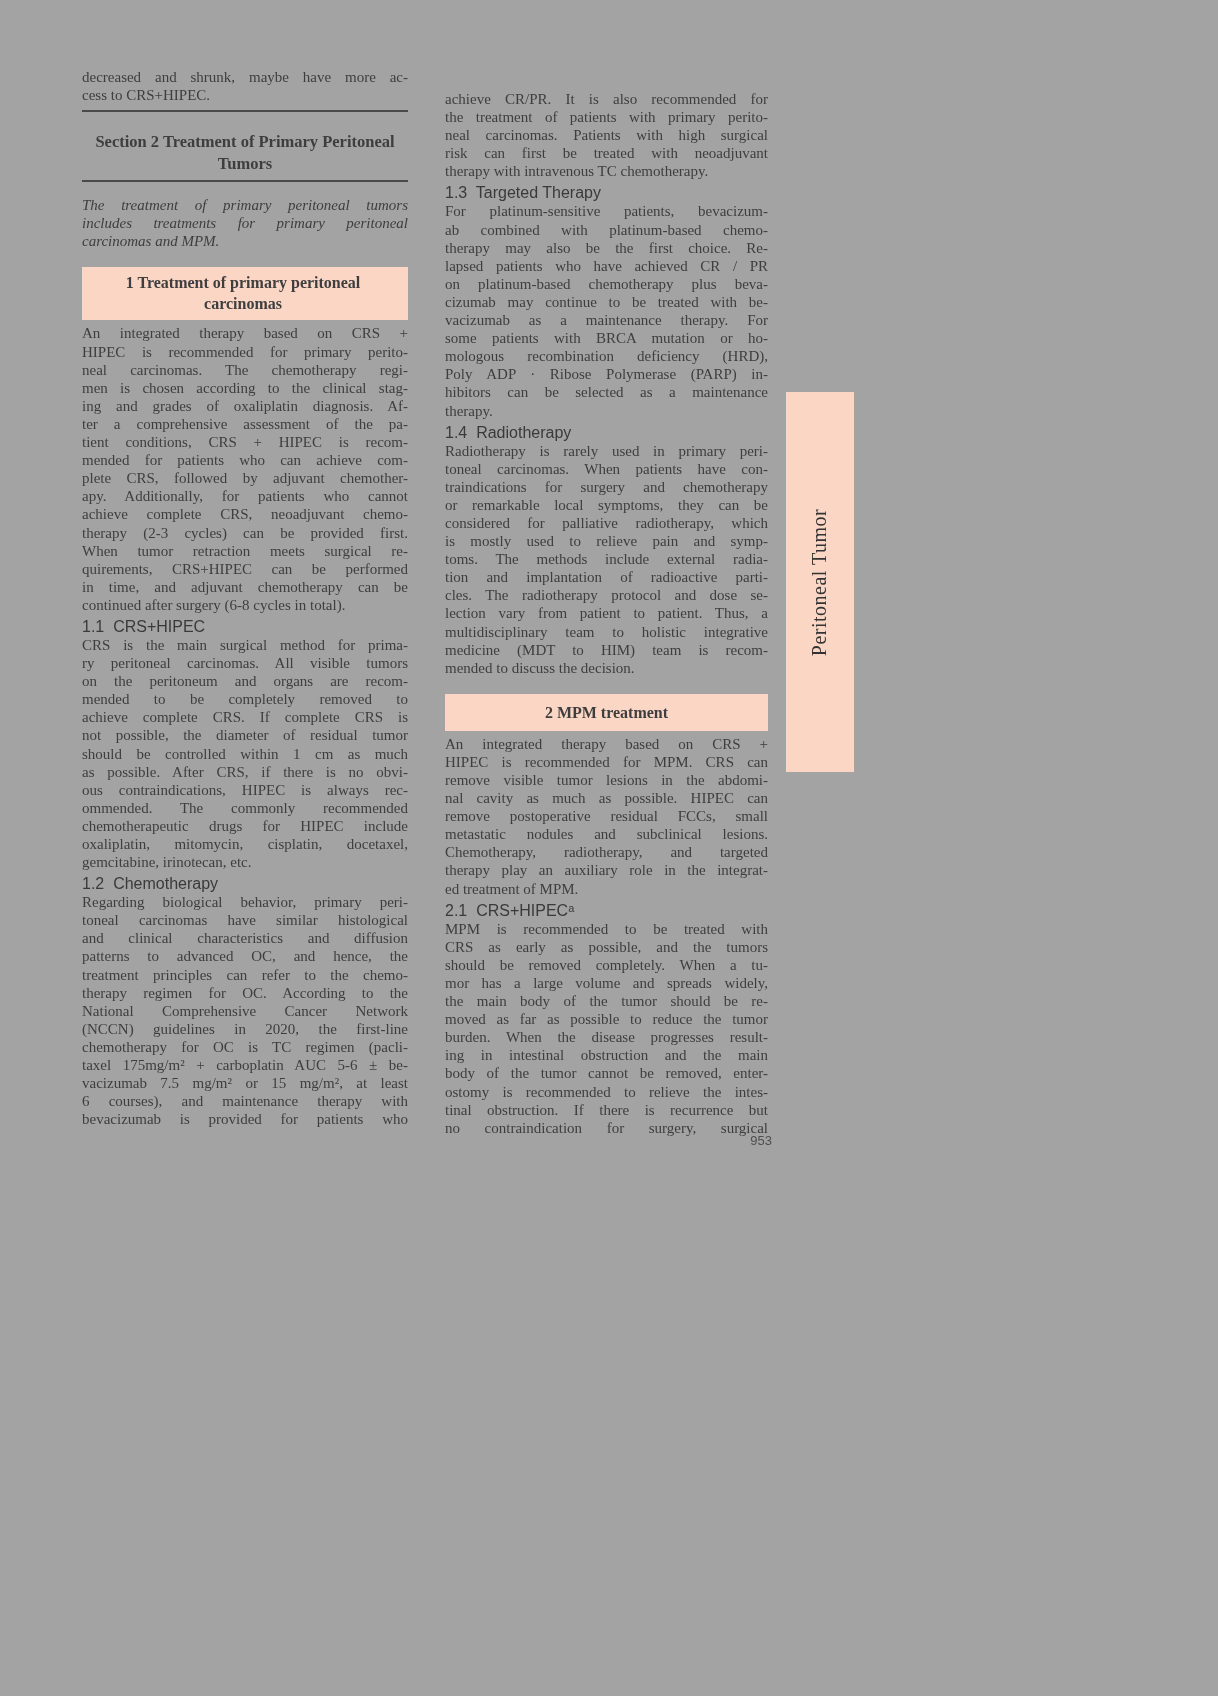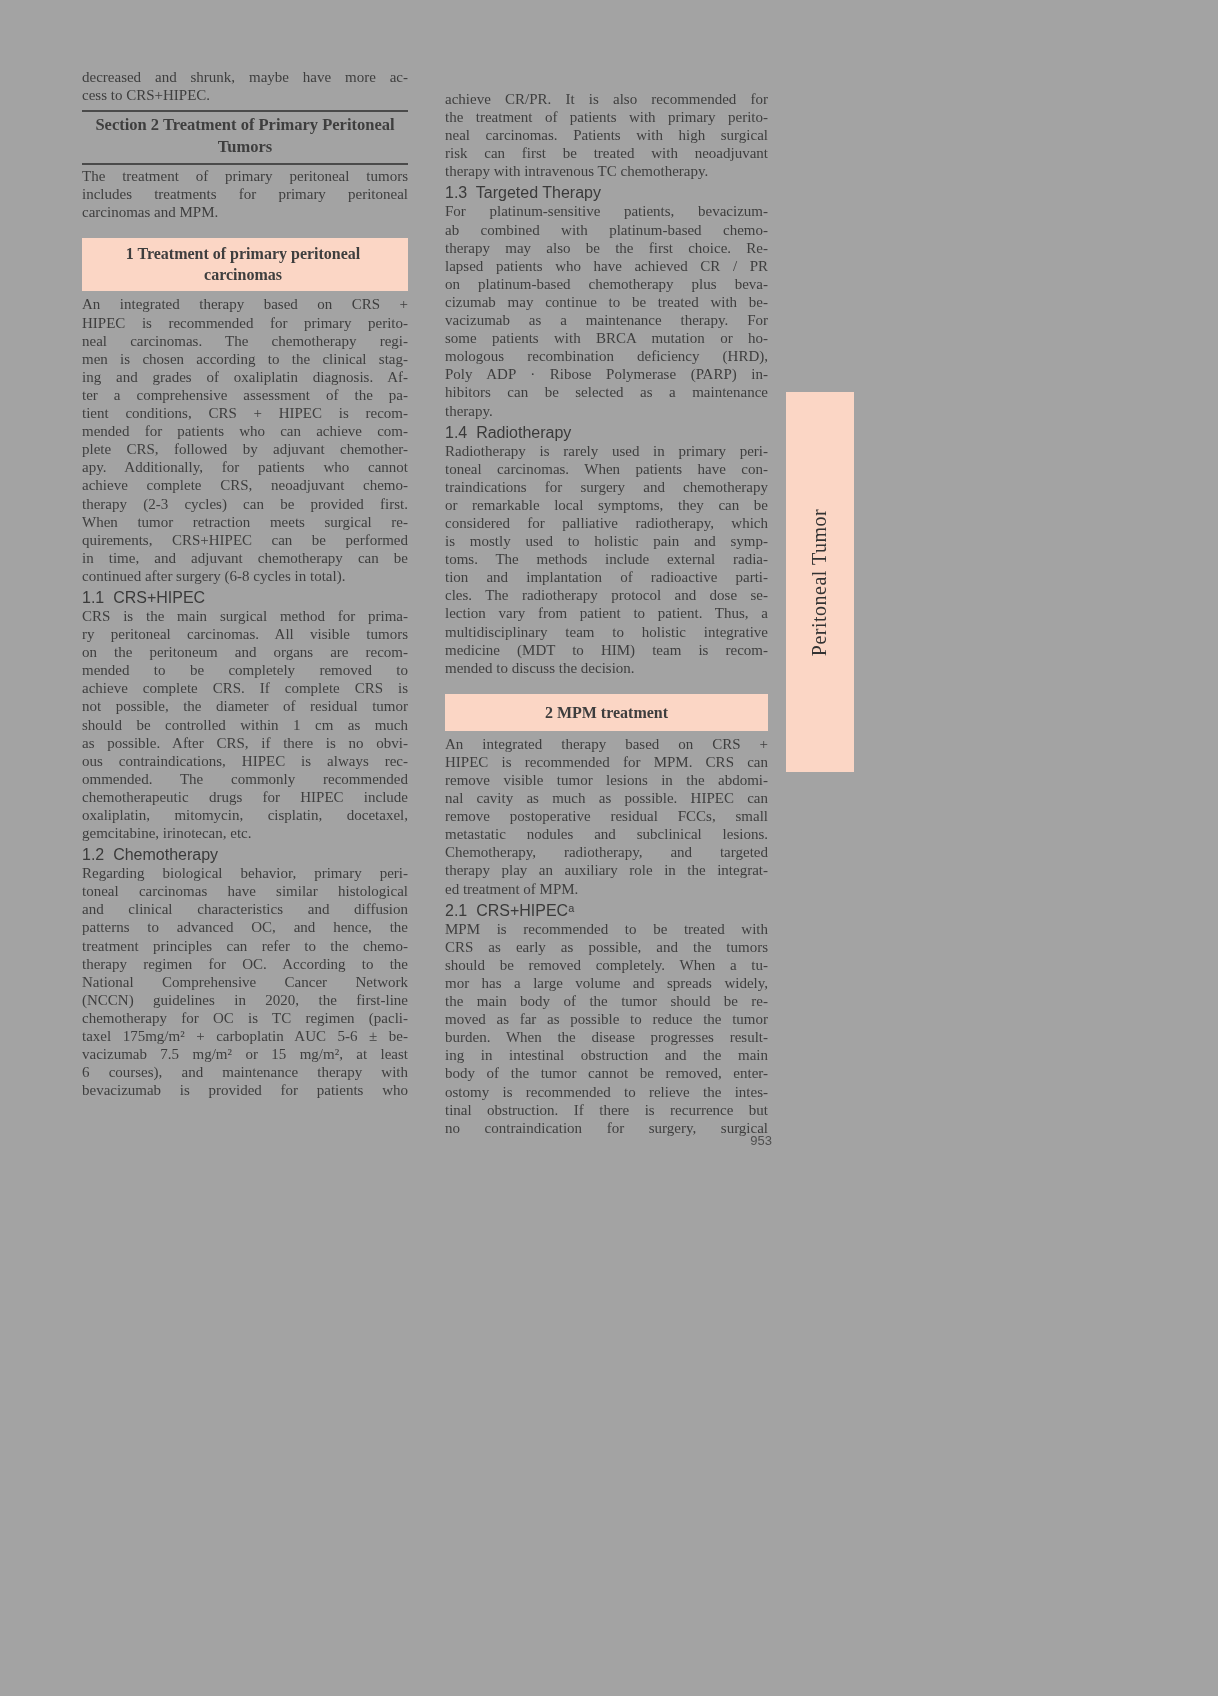--- a/index.html
+++ b/index.html
@@ -32,24 +32,24 @@
   .line.last{
     text-align:center;
     text-align-last:left;
   }
 
   .rule{
     border-top:2px solid #4a4a4a;
     margin:6px 0 0 0;
     height:0;
   }
-  .rule + .para{margin-top:2px;}
+  .rule + .para{margin-top:14px;font-style:italic;}
 
   .section-title{
-    margin:2px 0 0 0;
+    margin:19px 0 0 0;
     text-align:center;
     font-weight:bold;
     font-size:16.5px;
     line-height:21.5px;
   }
 
   .hl-box{
     background:var(--highlight);
     text-align:center;
     font-weight:bold;
@@ -193,21 +193,21 @@
           <div class="line">hibitors can be selected as a maintenance</div>
           <div class="line last">therapy.</div>
         </div>
         <div class="subheading">1.4  Radiotherapy</div>
         <div class="para">
           <div class="line">Radiotherapy is rarely used in primary peri-</div>
           <div class="line">toneal carcinomas. When patients have con-</div>
           <div class="line">traindications for surgery and chemotherapy</div>
           <div class="line">or remarkable local symptoms, they can be</div>
           <div class="line">considered for palliative radiotherapy, which</div>
-          <div class="line">is mostly used to holistic pain and symp-</div>
+          <div class="line">is mostly used to relieve pain and symp-</div>
           <div class="line">toms. The methods include external radia-</div>
           <div class="line">tion and implantation of radioactive parti-</div>
           <div class="line">cles. The radiotherapy protocol and dose se-</div>
           <div class="line">lection vary from patient to patient. Thus, a</div>
           <div class="line">multidisciplinary team to holistic integrative</div>
           <div class="line">medicine (MDT to HIM) team is recom-</div>
           <div class="line last">mended to discuss the decision.</div>
         </div>
         <div class="hl-box single">
           <div>2 MPM treatment</div>

